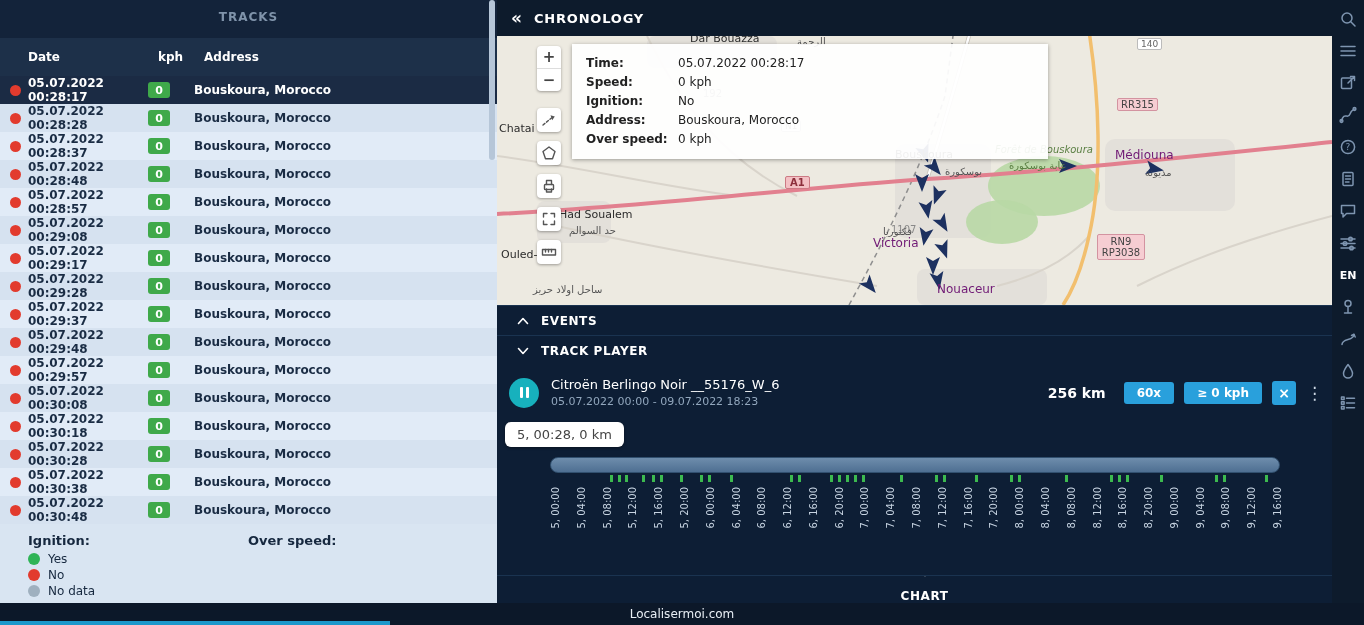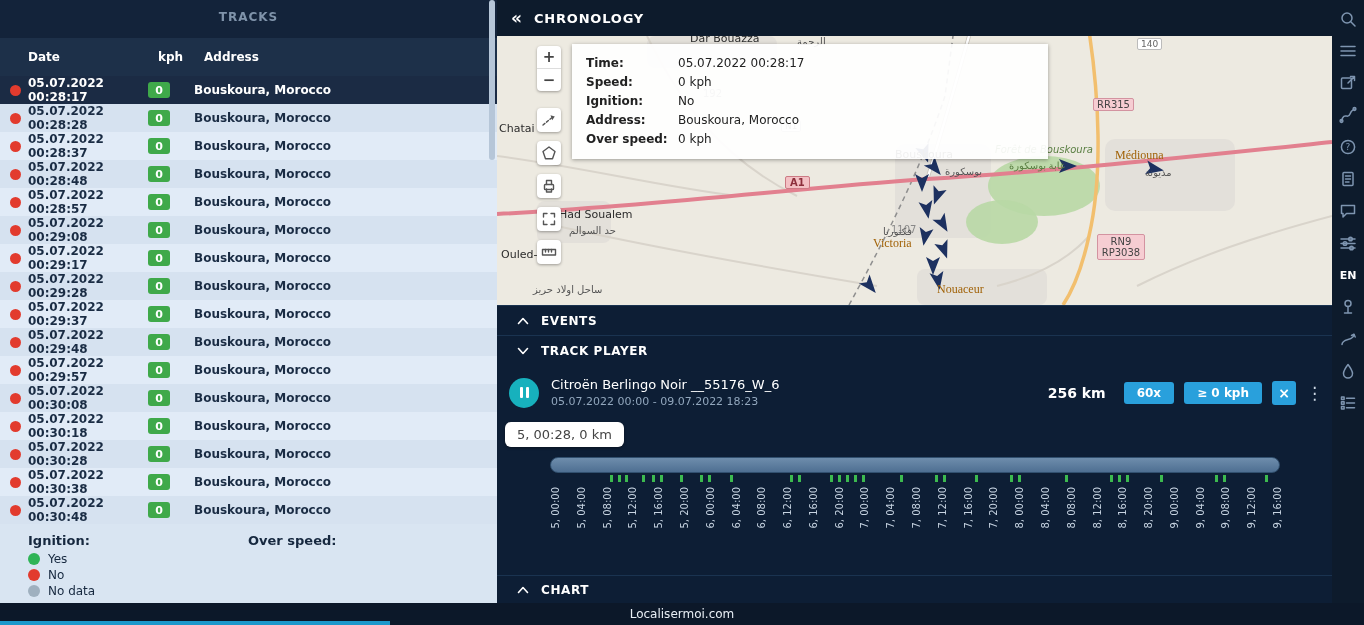--- a/index.html
+++ b/index.html
@@ -33,24 +33,24 @@
   .ldot{width:12px;height:12px;border-radius:50%;margin-right:8px;flex:none;}
 
   
   .chrono{position:absolute;left:497px;top:0;width:835px;height:36px;background:#0d1b2c;color:#fff;display:flex;align-items:center;}
   .collapse{margin-left:14px;font-size:17px;font-weight:bold;cursor:pointer;}
   .chrono-title{margin-left:12px;font-size:13px;font-weight:bold;letter-spacing:.8px;}
   .map{position:absolute;left:497px;top:36px;width:835px;height:269px;background:#edeae1;overflow:hidden;}
   .map svg.base{position:absolute;left:0;top:0;}
   .ml{position:absolute;white-space:nowrap;z-index:3;}
   .place{font-size:11px;color:#2b2b2b;}
-  .place-lg{font-size:12px;color:#a16207;font-family:Liberation Serif, serif;}
+  .place-lg{font-size:12px;color:#701a75;}
   .arabic{font-size:10px;color:#555;}
   .forest{font-style:italic;color:#5a7f42;font-size:10px;}
-  .arabic-green{color:#5a7f42;font-size:10px;font-family:Liberation Serif, serif;}
+  .arabic-green{color:#5a7f42;font-size:10px;}
   .tiny{font-size:10px;color:#888;}
   .badge-red{background:#f3c0c4;border:1px solid #cc7a84;color:#8d2f3c;font-size:10px;font-weight:bold;padding:0 4px;border-radius:2px;}
   .badge-pink{background:#f6cdd2;border:1px solid #d393a0;color:#444;font-size:10px;padding:0 3px;border-radius:2px;}
   .badge-pink2{background:#f6cdd2;border:1px solid #d393a0;color:#444;font-size:10px;padding:1px 3px;border-radius:2px;width:40px;white-space:normal;text-align:center;line-height:11px;}
   .badge-white{background:#fff;border:1px solid #bbb;color:#666;font-size:9px;padding:0 3px;border-radius:2px;}
   .map-tt{position:absolute;left:75px;top:8px;width:448px;background:rgba(255,255,255,.93);border-radius:0;box-shadow:0 1px 4px rgba(0,0,0,.35);padding:10px 14px;z-index:5;}
   .tt-row{display:flex;font-size:12px;line-height:19px;color:#222;}
   .tt-l{width:92px;font-weight:bold;flex:none;}
   .zoombox{position:absolute;left:40px;top:10px;width:24px;background:#fff;border-radius:4px;box-shadow:0 1px 3px rgba(0,0,0,.35);overflow:hidden;z-index:6;}
   .zbtn{width:24px;height:22px;line-height:22px;text-align:center;font-size:15px;font-weight:bold;color:#444;cursor:pointer;}
@@ -279,21 +279,21 @@
         <span class="ml place" style="left: 4px; top: 212px;">Ouled-Ha</span>
         <span class="ml arabic" style="left: 36px; top: 248px;">ساحل اولاد حريز</span>
         <span class="ml badge-red" style="left: 288px; top: 140px;">A1</span>
         <span class="ml tiny" style="left: 394px; top: 188px;">1107</span>
         <span class="ml place-lg" style="left: 376px; top: 172px; margin-top: 28px;">Victoria</span>
         <span class="ml arabic" style="left: 386px; top: 190px;">فكتوريا</span>
         <span class="ml place" style="left: 398px; top: 112px;">Bouskoura</span>
         <span class="ml arabic" style="left: 448px; top: 130px;">بوسكورة</span>
         <span class="ml forest" style="left: 498px; top: 108px;">Forêt de Bouskoura</span>
         <span class="ml arabic-green" style="left: 512px; top: 124px;">غابة بوسكورة</span>
-        <span class="ml badge-pink" style="left: 596px; top: 62px; text-align: center;">RR315</span>
+        <span class="ml badge-pink" style="left: 620px; top: 62px; text-align: center;">RR315</span>
         <span class="ml place-lg" style="left: 618px; top: 112px;">Médiouna</span>
         <span class="ml arabic" style="left: 648px; top: 131px;">مديونة</span>
         <span class="ml badge-pink2" style="left: 600px; top: 198px;">RN9 RP3038</span>
         <span class="ml place-lg" style="left: 440px; top: 246px;">Nouaceur</span>
       </div>
     <div class="map-tt" id="tt-rows">
         <div class="tt-row">
           <span class="tt-l">Time:</span>
           <span>05.07.2022 00:28:17</span>
         </div>
@@ -448,21 +448,21 @@
         <span class="tl" style="left: 567.286px;">8, 16:00</span>
         <span class="tl" style="left: 593.071px;">8, 20:00</span>
         <span class="tl" style="left: 618.857px;">9, 00:00</span>
         <span class="tl" style="left: 644.643px;">9, 04:00</span>
         <span class="tl" style="left: 670.429px;">9, 08:00</span>
         <span class="tl" style="left: 696.214px;">9, 12:00</span>
         <span class="tl" style="left: 722px;">9, 16:00</span>
       </div>
   </div>
 
-  <div class="sbar" style="top:575px;height:28px;">
+  <div class="sbar" style="top:575px;height:28px;flex-direction:column;">
     <svg class="chev" viewBox="0 0 12 8">
         <polyline points="1.5,6.5 6,1.5 10.5,6.5"></polyline>
       </svg>
     <span>CHART</span>
   </div>
 
   <div class="toolbar" id="toolbar">
       <div class="tbi">
         <svg class="icsvg" viewBox="0 0 18 18">
           <circle cx="8" cy="8" r="5"></circle>

